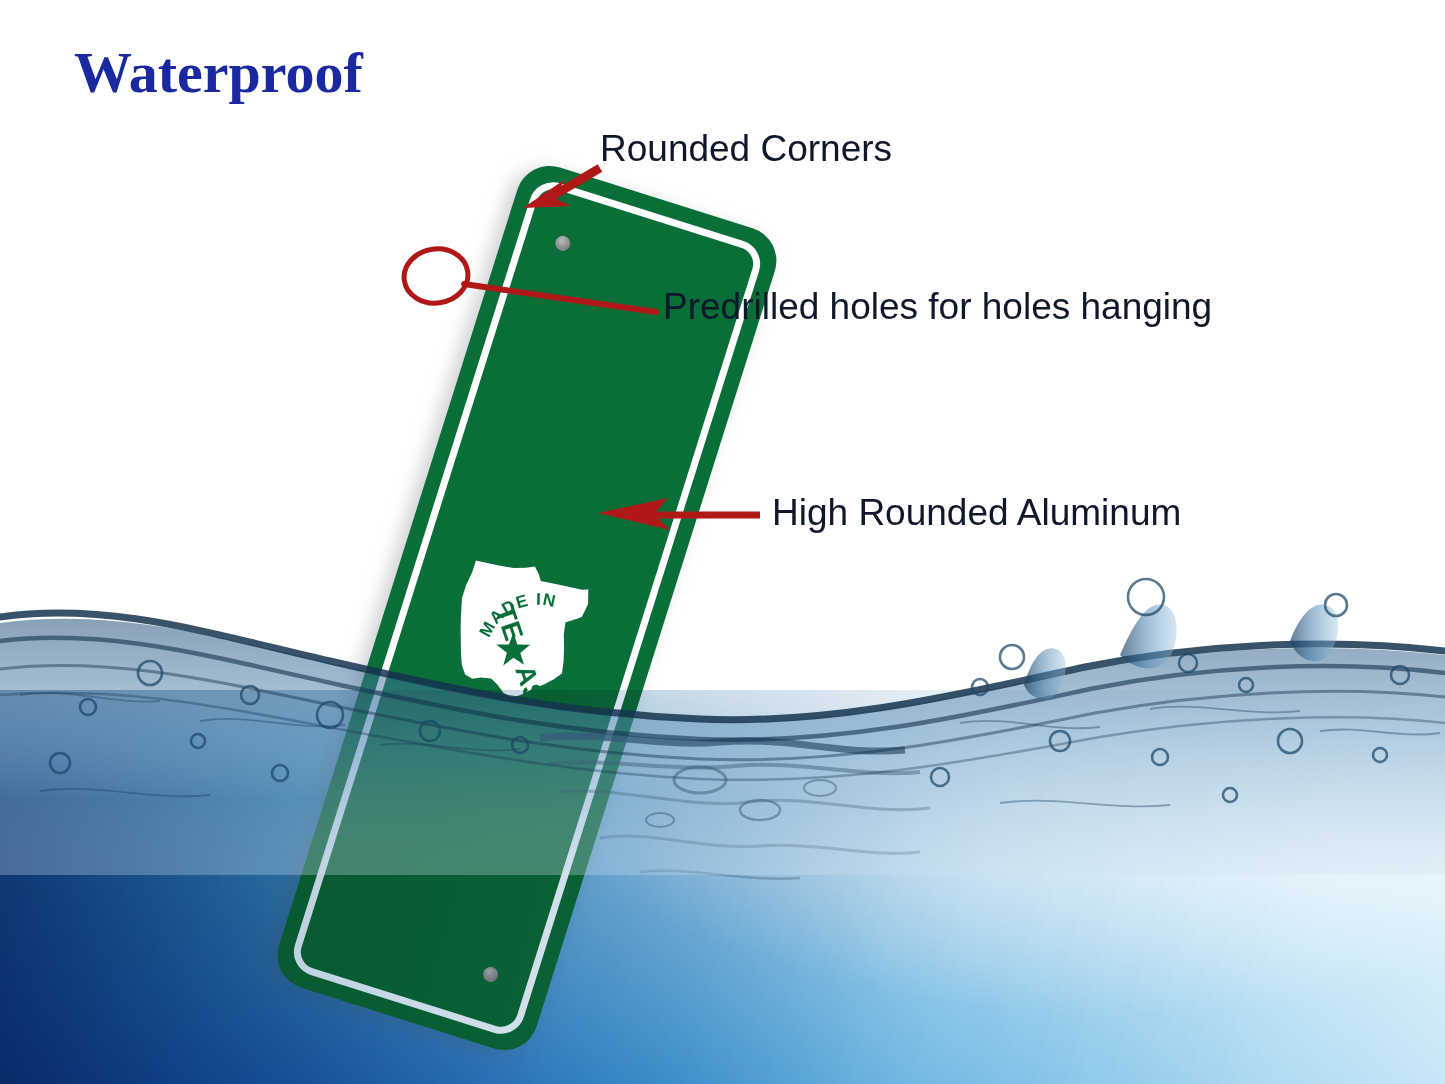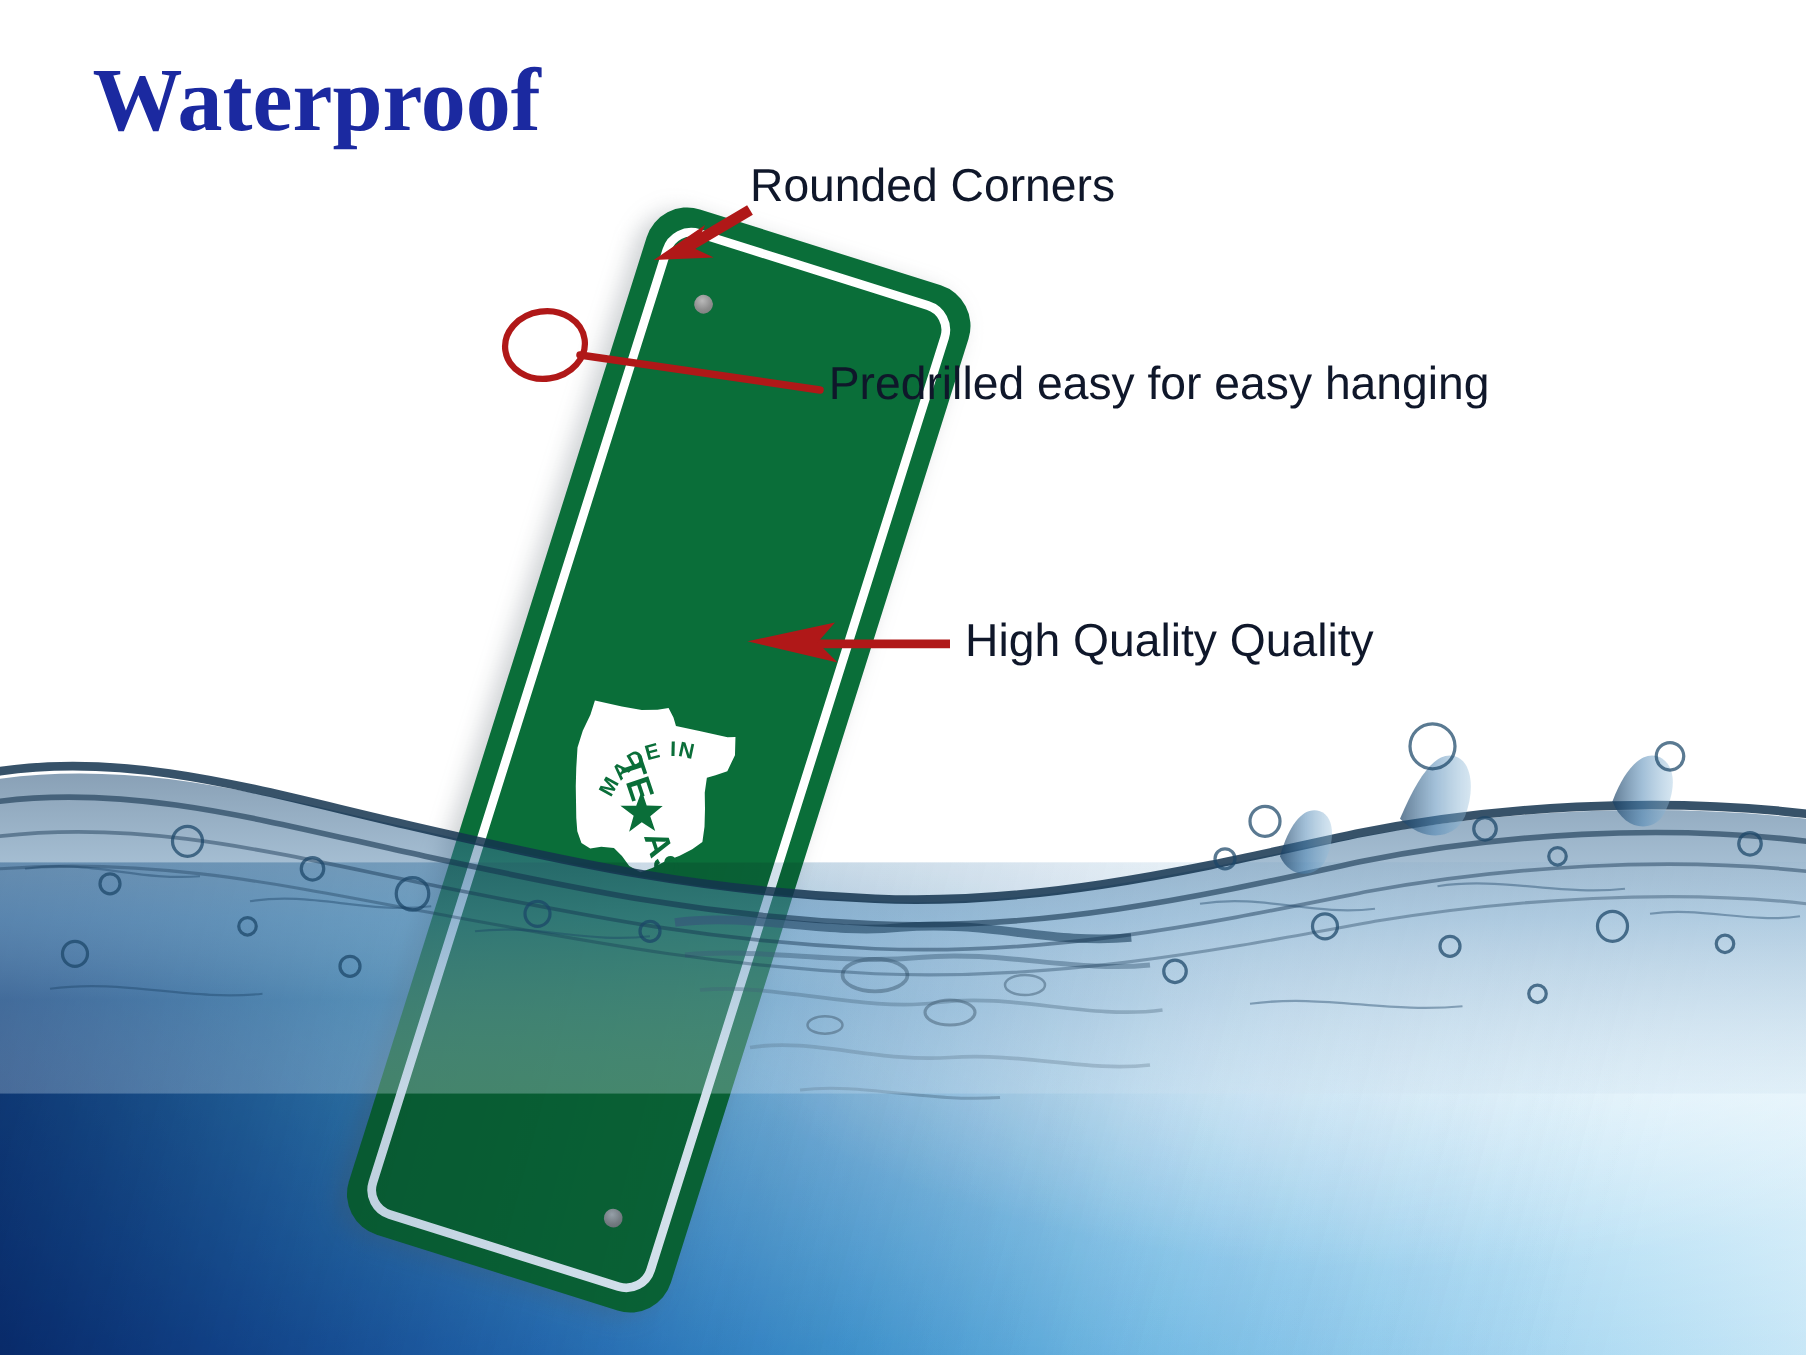--- a/index.html
+++ b/index.html
@@ -157,21 +157,21 @@
     pointer-events: none;
   }
 
   
   .title {
     position: absolute;
     left: 74px;
     top: 44px;
     font-family: "Liberation Serif", serif;
     font-weight: bold;
-    font-size: 72px;
+    font-size: 58px;
     line-height: 1;
     color: #1b29a0;
     letter-spacing: 0px;
     white-space: nowrap;
   }
 
   .label {
     position: absolute;
     font-family: "Liberation Sans", sans-serif;
     font-size: 37px;
@@ -341,17 +341,17 @@
     <g>
       <line x1="760" y1="515" x2="640" y2="515" stroke="#b01818" stroke-width="7" stroke-linecap="butt"></line>
       <path d="M598 513 L668 498 L654 514 L670 530 Z" fill="#b01818"></path>
     </g>
   </svg>
 
   <div class="title">Waterproof</div>
 
   <div class="label label-rounded">Rounded Corners</div>
 
-  <div class="label label-holes">Predrilled easy for easy hanging</div>
-
-  <div class="label label-aluminum">High Quality Quality</div>
+  <div class="label label-holes">Predrilled holes for holes hanging</div>
+
+  <div class="label label-aluminum">High Rounded Aluminum</div>
 
 </div>
 
 </body></html>

